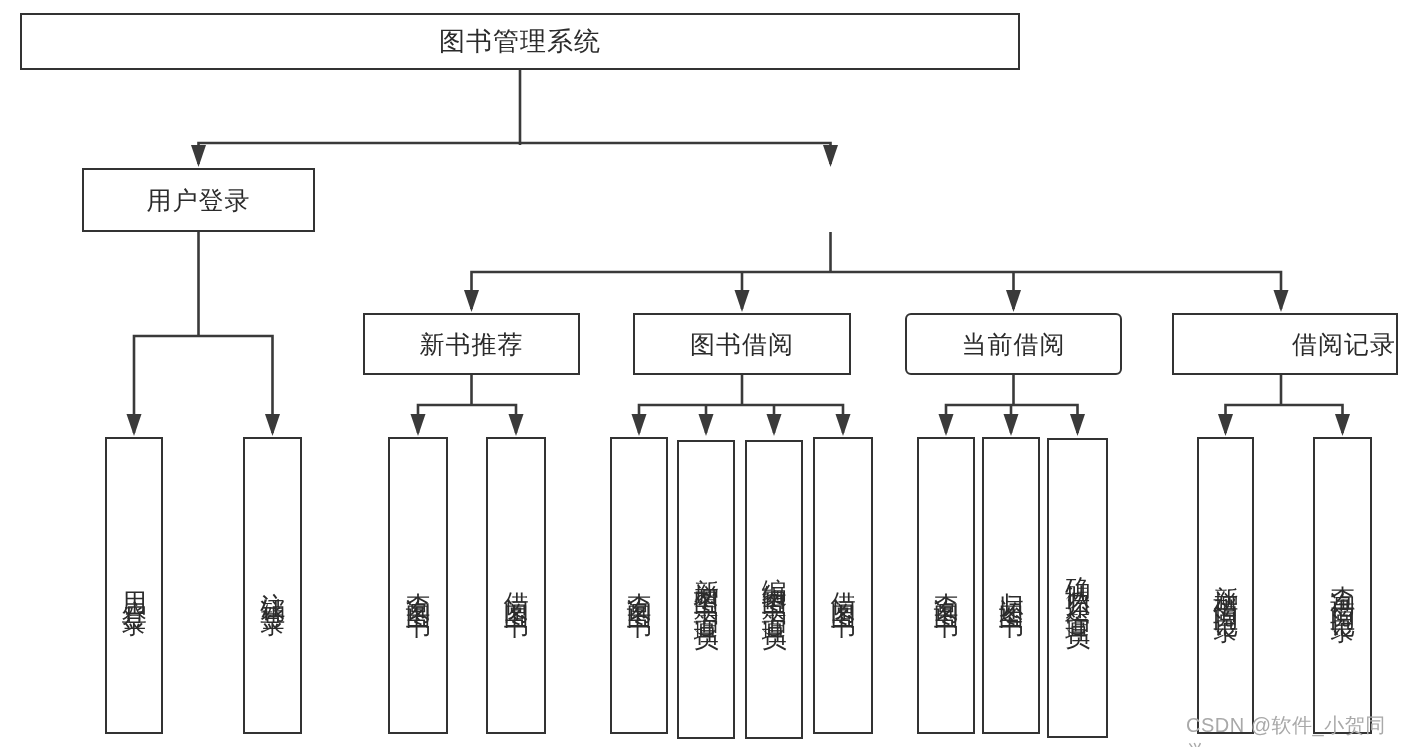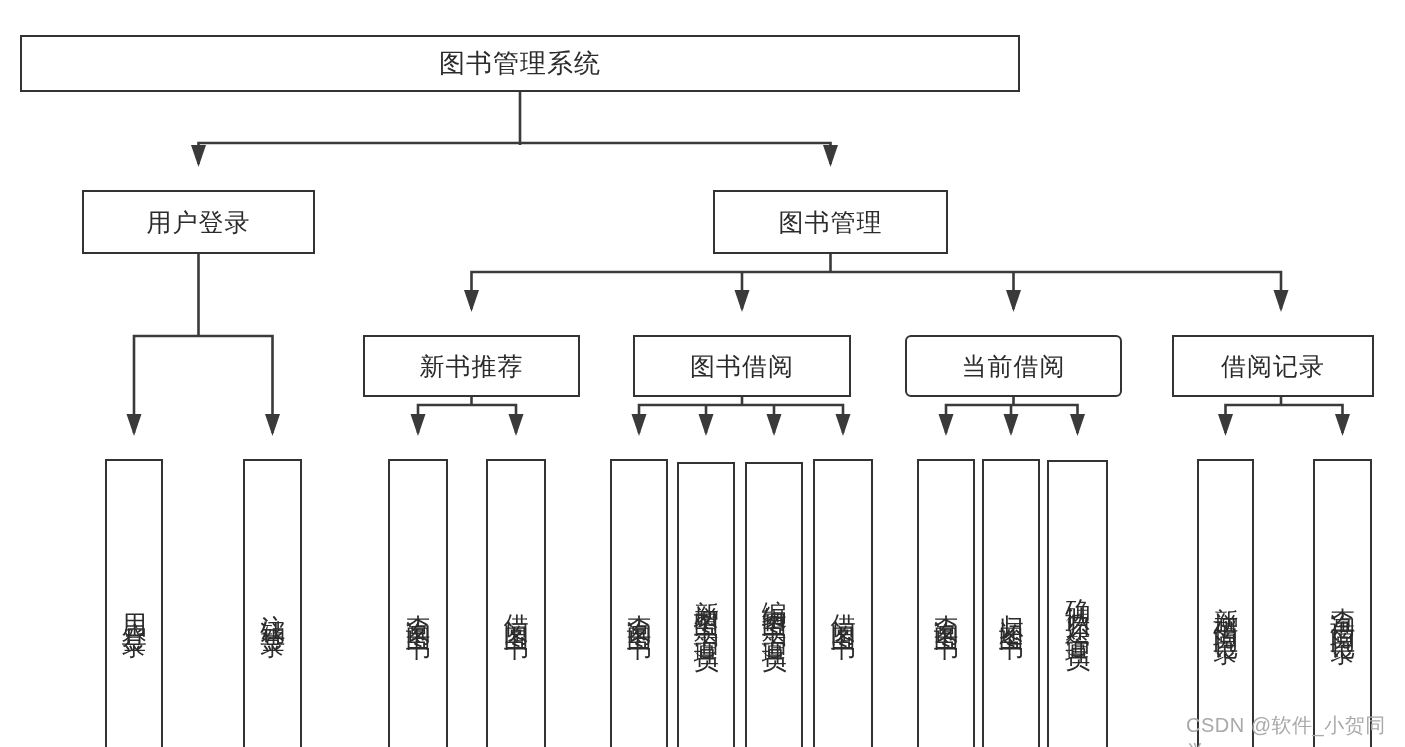--- a/index.html
+++ b/index.html
@@ -21,21 +21,20 @@
   .box {
     position: absolute;
     box-sizing: border-box;
     background: #ffffff;
     border: 2.6px solid var(--ink, #333333);
     display: flex;
     align-items: center;
     justify-content: center;
     z-index: 1;
     color: #2b2b2b;
-    margin-top: 22px;
   }
   .box .label { white-space: nowrap; }
   .h .label { font-size: 25px; letter-spacing: 1px; }
   .root .label { font-size: 26px; letter-spacing: 1px; }
   .leaf .label {
     writing-mode: vertical-rl;
     text-orientation: mixed;
     font-size: 25px;
     letter-spacing: 7px;
     line-height: 1.1;
@@ -104,34 +103,31 @@
     <polygon class="ar" points="1335,414 1350,414 1342.5,436"></polygon>
   </svg>
 
   <div class="box root" style="left:20px; top:13px; width:1000px; height:57px;">
     <span class="label">图书管理系统</span>
   </div>
 
   <div class="box h" style="left:82px; top:168px; width:233px; height:64px;">
     <span class="label">用户登录</span>
   </div>
-  <div class="box h" style="left:713px; top:168px; width:235px; height:64px;">
-    <span class="label">图书管理</span>
-  </div>
 
   <div class="box h" style="left:633px; top:313px; width:218px; height:62px;">
     <span class="label">图书借阅</span>
   </div>
   <div class="box h" style="left:363px; top:313px; width:217px; height:62px;">
     <span class="label">新书推荐</span>
   </div>
   <div class="box h" style="left:905px; top:313px; width:217px; height:62px;border-radius:6px;">
     <span class="label">当前借阅</span>
   </div>
-  <div class="box h" style="left:1172px; top:313px; width:202px; height:62px;">
+  <div class="box h" style="left:1172px; top:313px; width:226px; height:62px;justify-content:flex-end;">
     <span class="label">借阅记录</span>
   </div>
 
   <div class="box leaf" style="left:105px; top:437px; width:58px; height:297px;">
     <span class="label">用户登录</span>
   </div>
   <div class="box leaf" style="left:243px; top:437px; width:59px; height:297px;">
     <span class="label">注销登录</span>
   </div>
 

